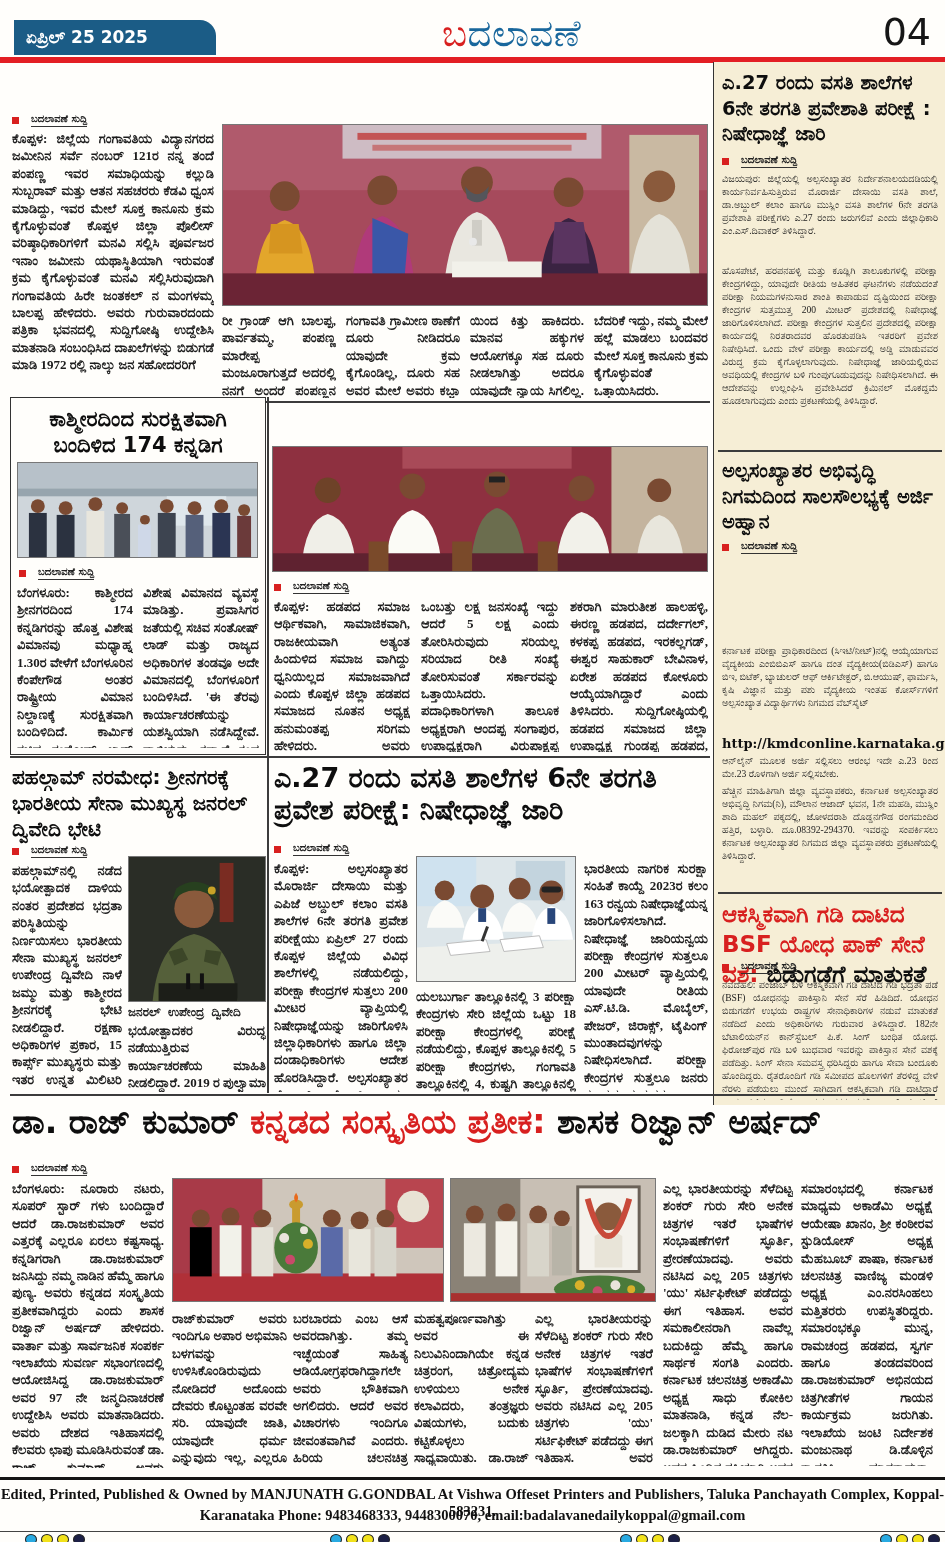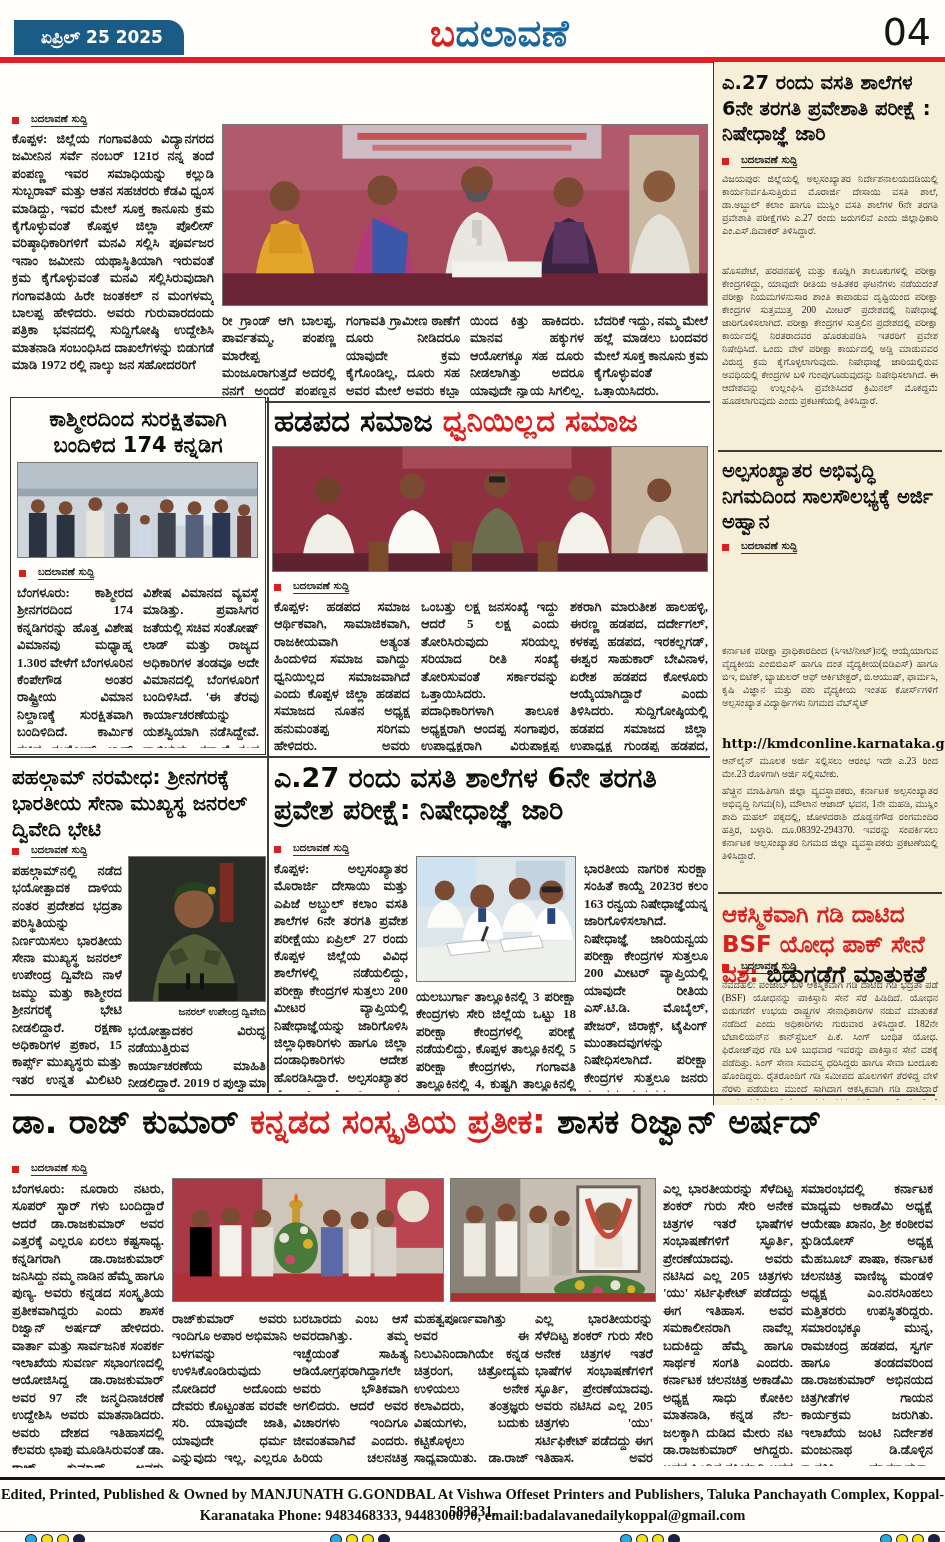--- a/index.html
+++ b/index.html
@@ -1,42 +1,42 @@
 <!DOCTYPE html>
 <html><head>
 <meta charset="utf-8">
 <style>
   html,body{margin:0;padding:0;background:#e8e8e4;}
   .page{position:relative;width:945px;height:1542px;background:#fffefb;margin:0 auto;overflow:hidden;
         font-family:"Liberation Serif",serif;color:#1b1b1b;}
   
-  .datebox{position:absolute;left:14px;top:20px;width:170px;height:35px;background:#1b5c86;
+  .datebox{position:absolute;left:14px;top:20px;width:202px;height:35px;background:#1b5c86;
            border-radius:0 16px 0 0;color:#fff;font-family:"DejaVu Sans",sans-serif;font-weight:bold;
-           font-size:17px;line-height:35px;padding-left:27px;box-sizing:border-box;}
-  .masthead{position:absolute;left:430px;top:12px;font-family:"DejaVu Sans",sans-serif;
-            font-weight:bold;font-size:37px;letter-spacing:.5px;}
+           font-size:17px;line-height:35px;padding-left:12px;box-sizing:border-box;}
+  .masthead{position:absolute;left:442px;top:12px;font-family:"DejaVu Sans",sans-serif;
+            font-weight:normal;font-size:37px;letter-spacing:.5px;}
   .masthead .m1{color:#d8201f;} .masthead .m2{color:#19679c;}
   .pagenum{position:absolute;right:14px;top:10px;font-family:"DejaVu Sans",sans-serif;
            font-size:38px;color:#161616;}
   .red-rule{position:absolute;left:0;top:57px;width:945px;height:6px;background:#e31e24;}
   
   .hl{position:absolute;font-family:"DejaVu Sans",sans-serif;font-weight:bold;color:#0e0e0e;}
   .red{color:#d8201f;}
   .byline{position:absolute;display:flex;align-items:center;gap:12px;
           font-family:"DejaVu Sans",sans-serif;font-weight:bold;font-size:10px;color:#222;}
   .byline .sq{width:7px;height:7px;background:#d8201f;display:inline-block;}
   .byline .bt{border-bottom:1.2px solid #333;padding-bottom:1px;}
   .col{position:absolute;font-size:13px;line-height:1.34;text-align:justify;overflow:hidden;color:#1c1c1c;font-weight:bold;}
   .rp{font-size:9.6px;line-height:1.36;text-align:justify;overflow:hidden;color:#1c1c1c;}
   .hr{position:absolute;background:#3c3c3c;height:1.5px;}
   .vr{position:absolute;background:#3c3c3c;width:1.5px;}
   .photo{position:absolute;border:1px solid #777;box-sizing:border-box;overflow:hidden;background:#ccc;}
   .photo svg{display:block;width:100%;height:100%;}
-  .caption{position:absolute;font-family:Liberation Sans, sans-serif;font-weight:bold;
-           font-size:10px;text-align:right;color:#222;}
+  .caption{position:absolute;font-family:Liberation Mono, monospace;font-weight:bold;
+           font-size:12px;text-align:left;color:#222;}
   
   .rail{position:absolute;left:713px;top:62px;width:232px;height:1043px;background:#f6eed6;
         border-left:1.5px solid #333;box-sizing:border-box;}
   .rail .inner{position:absolute;left:8px;width:216px;}
   
   .kbox{position:absolute;left:10px;top:397px;width:256px;height:358px;border:1.5px solid #333;
         box-sizing:border-box;background:#fffefb;}
   
   .f-rule{position:absolute;left:0;top:1477px;width:945px;height:3px;background:#151515;}
   .f-line{position:absolute;left:0;width:945px;text-align:center;font-family:"Liberation Serif",serif;
@@ -171,24 +171,20 @@
       </svg>
     </div>
     <div class="byline" style="left:8px;top:168px;">
       <span class="sq"></span>
       <span class="bt">ಬದಲಾವಣೆ ಸುದ್ದಿ</span>
     </div>
     <div class="col" style="left:6px;top:186px;width:116px;height:164px;">ಬೆಂಗಳೂರು: ಕಾಶ್ಮೀರದ ಶ್ರೀನಗರದಿಂದ 174 ಕನ್ನಡಿಗರನ್ನು ಹೊತ್ತ ವಿಶೇಷ ವಿಮಾನವು ಮಧ್ಯಾಹ್ನ 1.30ರ ವೇಳೆಗೆ ಬೆಂಗಳೂರಿನ ಕೆಂಪೇಗೌಡ ಅಂತರ ರಾಷ್ಟ್ರೀಯ ವಿಮಾನ ನಿಲ್ದಾಣಕ್ಕೆ ಸುರಕ್ಷಿತವಾಗಿ ಬಂದಿಳಿದಿದೆ. ಕಾರ್ಮಿಕ ಸಚಿವ ಸಂತೋಷ್ ಲಾಡ್ ನೇತೃತ್ವದ ಮತ್ತು ಹಿರಿಯ ಪೊಲೀಸ್ ಅಧಿಕಾರಿ ಆರ್. ಚೇತನ್ ಅವರಿದ್ದ ರಾಜ್ಯ ತಂಡವು, ಕರ್ನಾಟಕದ 174 ಪ್ರವಾಸಿಗರನ್ನು ಕರೆತರಲು</div>
     <div class="col" style="left:132px;top:186px;width:116px;height:164px;">ವಿಶೇಷ ವಿಮಾನದ ವ್ಯವಸ್ಥೆ ಮಾಡಿತ್ತು. ಪ್ರವಾಸಿಗರ ಜತೆಯಲ್ಲಿ ಸಚಿವ ಸಂತೋಷ್ ಲಾಡ್ ಮತ್ತು ರಾಜ್ಯದ ಅಧಿಕಾರಿಗಳ ತಂಡವೂ ಅದೇ ವಿಮಾನದಲ್ಲಿ ಬೆಂಗಳೂರಿಗೆ ಬಂದಿಳಿಸಿದೆ. 'ಈ ತೆರವು ಕಾರ್ಯಾಚರಣೆಯನ್ನು ಯಶಸ್ವಿಯಾಗಿ ನಡೆಸಿದ್ದೇವೆ. ದಾಳಿಯನ್ನು ಕಣ್ಣಾರೆ ಕಂಡ ಕುಟುಂಬದವರ ಸ್ಥಿತಿ ಭೀಕರವಾಗಿತ್ತು. ಆ ಭಯದಿಂದ ಹೊರಗೆ ಬರಲು ಇನ್ನಷ್ಟು ದಿನಗಳಾಗಬಹುದು' ಎಂದು ಸಂತೋಷ್ ಲಾಡ್ ಹೇಳಿದರು.</div>
   </div>
 
-  <div class="hl" style="left:274px;top:406px;width:436px;font-size:29px;line-height:1.1;">
-    <span>ಹಡಪದ ಸಮಾಜ</span>
-    <span class="red">ಧ್ವನಿಯಿಲ್ಲದ ಸಮಾಜ</span>
-  </div>
   <div class="photo" style="left:272px;top:446px;width:436px;height:126px;">
     <svg viewBox="0 0 436 126" preserveAspectRatio="none">
       <rect width="436" height="126" fill="#8e3040"></rect>
       <rect x="340" y="0" width="96" height="126" fill="#c4b49e"></rect>
       <rect x="130" y="0" width="170" height="22" fill="#a84a58"></rect>
       <g>
         <circle cx="55" cy="44" r="13" fill="#6e4228"></circle>
           <path d="M28 126 Q32 74 55 68 Q80 74 84 126 Z" fill="#f0efe8"></path>
         <circle cx="140" cy="40" r="13" fill="#7a4a32"></circle>
           <path d="M112 126 Q116 70 140 64 Q166 70 170 126 Z" fill="#fbfbf6"></path>

